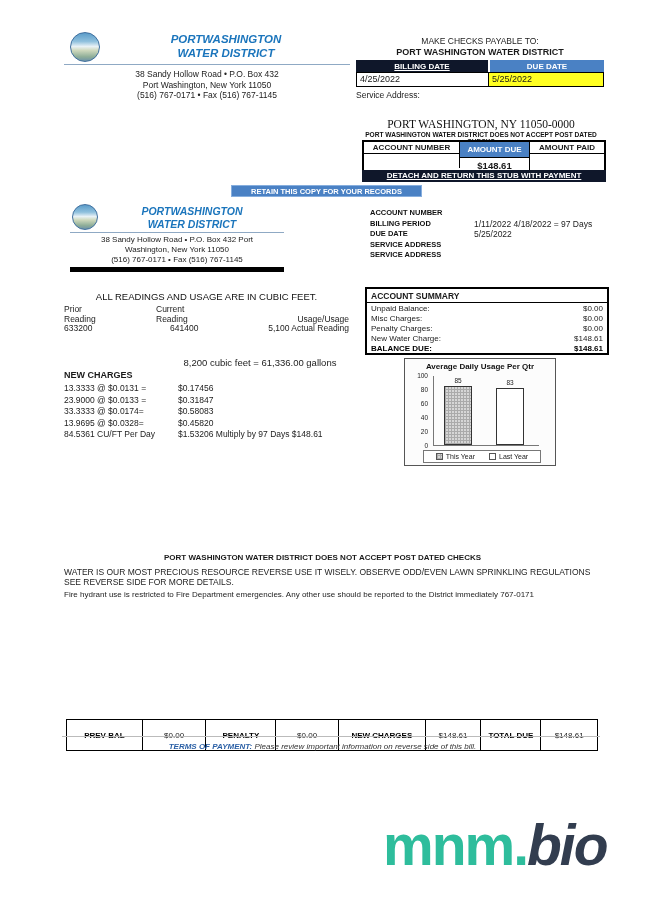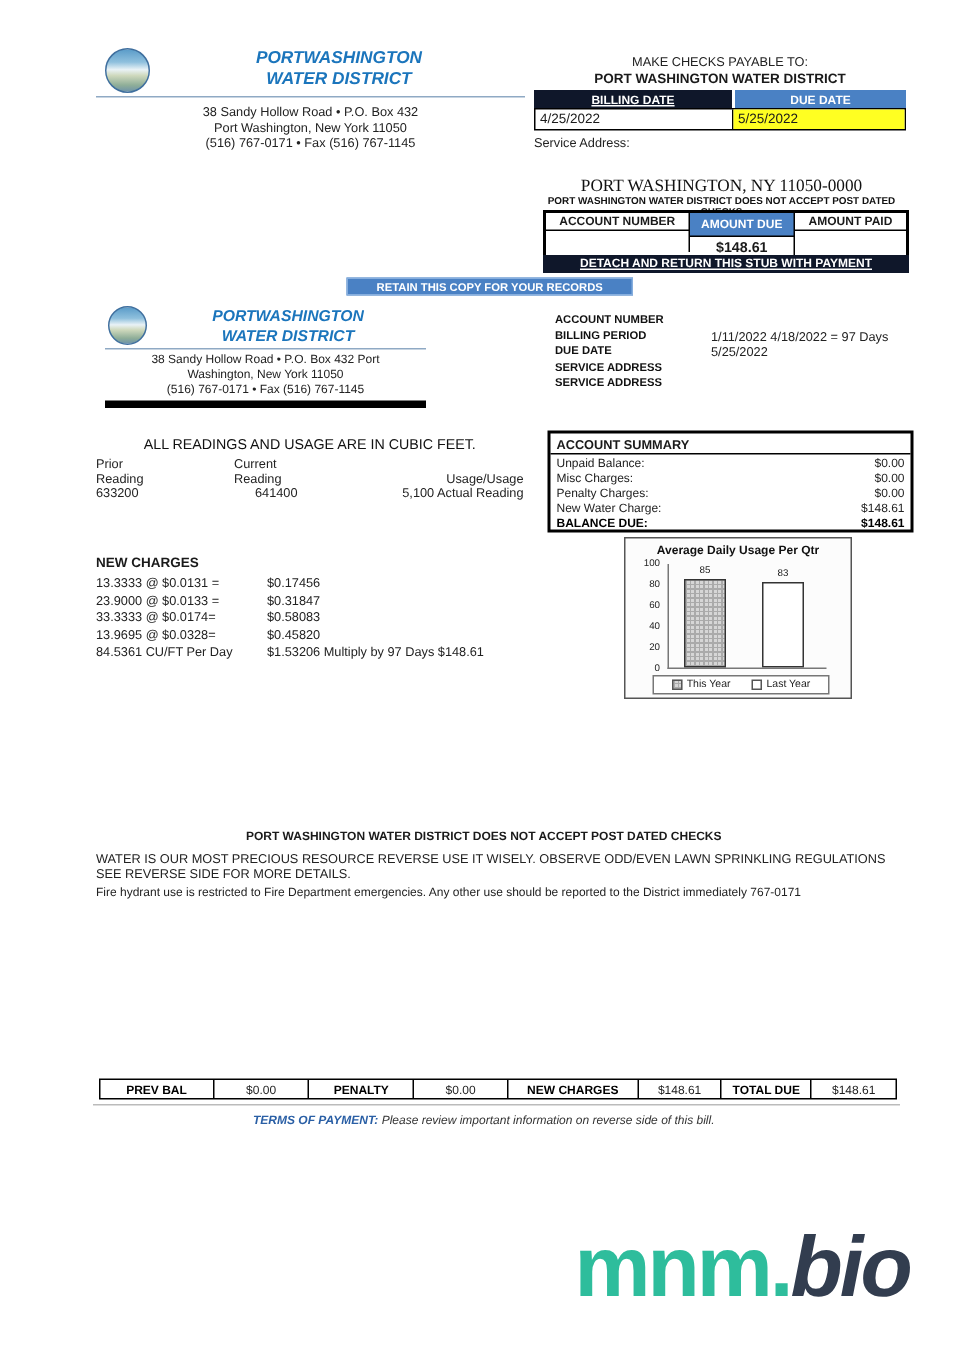--- a/index.html
+++ b/index.html
@@ -199,20 +199,21 @@
     <div class="summary-row">
       <span>New Water Charge:</span>
       <span>$148.61</span>
     </div>
     <div class="summary-row bold">
       <span>BALANCE DUE:</span>
       <span>$148.61</span>
     </div>
   </div>
 
+  <div class="abs" style="left:150px; top:357px; width:220px; text-align:center; font-size:9.5px; color:#222;">8,200 cubic feet = 61,336.00 gallons</div>
   <div class="abs" style="left:64px; top:370px; font-size:9px; font-weight:bold;">NEW CHARGES</div>
   <div class="abs" style="left:64px; top:383px; width:330px;">
     <div class="charge-row">
       <span class="charge-calc">13.3333 @ $0.0131 =</span>
       <span class="charge-amt">$0.17456</span>
     </div>
     <div class="charge-row">
       <span class="charge-calc">23.9000 @ $0.0133 =</span>
       <span class="charge-amt">$0.31847</span>
     </div>
@@ -223,21 +224,21 @@
     <div class="charge-row">
       <span class="charge-calc">13.9695 @ $0.0328=</span>
       <span class="charge-amt">$0.45820</span>
     </div>
     <div class="charge-row">
       <span class="charge-calc">84.5361 CU/FT Per Day</span>
       <span class="charge-amt">$1.53206 Multiply by 97 Days $148.61</span>
     </div>
   </div>
 
-  <div class="abs chart-box" style="left:416px; top:358px; width:152px; height:108px;">
+  <div class="abs chart-box" style="left:404px; top:358px; width:152px; height:108px;">
     <div class="chart-title">Average Daily Usage Per Qtr</div>
 
     <div class="ytick" style="left:5px; top:14px;">100</div>
     <div class="ytick" style="left:5px; top:28px;">80</div>
     <div class="ytick" style="left:5px; top:42px;">60</div>
     <div class="ytick" style="left:5px; top:56px;">40</div>
     <div class="ytick" style="left:5px; top:70px;">20</div>
     <div class="ytick" style="left:5px; top:84px;">0</div>
 
     <div class="plot">
@@ -256,21 +257,21 @@
         <span class="swatch bar-white"></span>
         <span>Last Year</span>
       </div>
     </div>
   </div>
 
   <div class="abs" style="left:0; top:553px; width:645px; text-align:center; font-size:8px; font-weight:bold;">PORT WASHINGTON WATER DISTRICT DOES NOT ACCEPT POST DATED CHECKS</div>
   <div class="abs" style="left:64px; top:567px; width:540px; font-size:8.5px; line-height:10px; color:#222;">WATER IS OUR MOST PRECIOUS RESOURCE REVERSE USE IT WISELY. OBSERVE ODD/EVEN LAWN SPRINKLING REGULATIONS SEE REVERSE SIDE FOR MORE DETAILS.</div>
   <div class="abs" style="left:64px; top:590px; width:540px; font-size:8px; color:#222;">Fire hydrant use is restricted to Fire Department emergencies. Any other use should be reported to the District immediately 767-0171</div>
 
-  <div class="abs totals" style="left:66px; top:719px; width:532px; height:14px;">
+  <div class="abs totals" style="left:66px; top:719px; width:532px; height:32px;">
     <div class="tcell tlabel" style="width:76px;">PREV BAL</div>
     <div class="tcell" style="width:64px;">$0.00</div>
     <div class="tcell tlabel" style="width:70px;">PENALTY</div>
     <div class="tcell" style="width:63px;">$0.00</div>
     <div class="tcell tlabel" style="width:87px;">NEW CHARGES</div>
     <div class="tcell" style="width:56px;">$148.61</div>
     <div class="tcell tlabel" style="width:60px;">TOTAL DUE</div>
     <div class="tcell" style="width:56px;">$148.61</div>
   </div>
   <div class="abs" style="left:62px; top:736px; width:538px; height:1px; background:#bbb;"></div>

